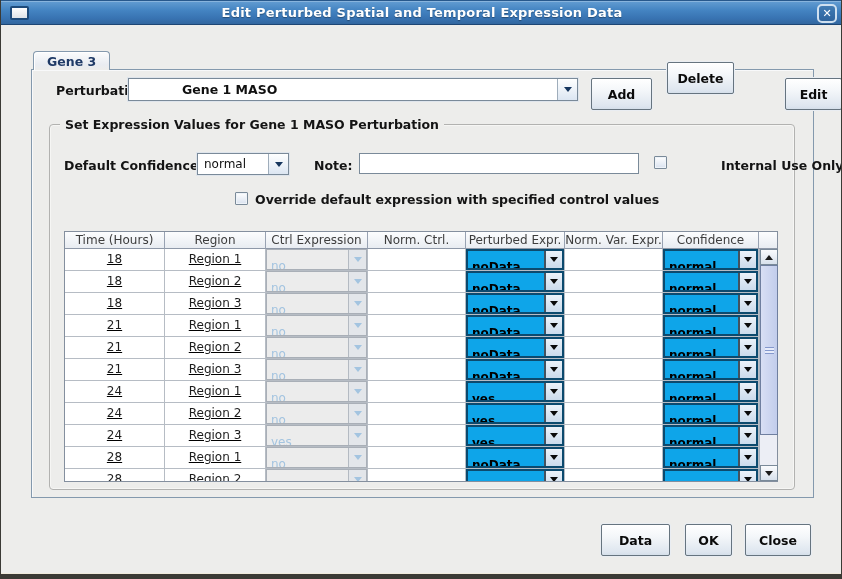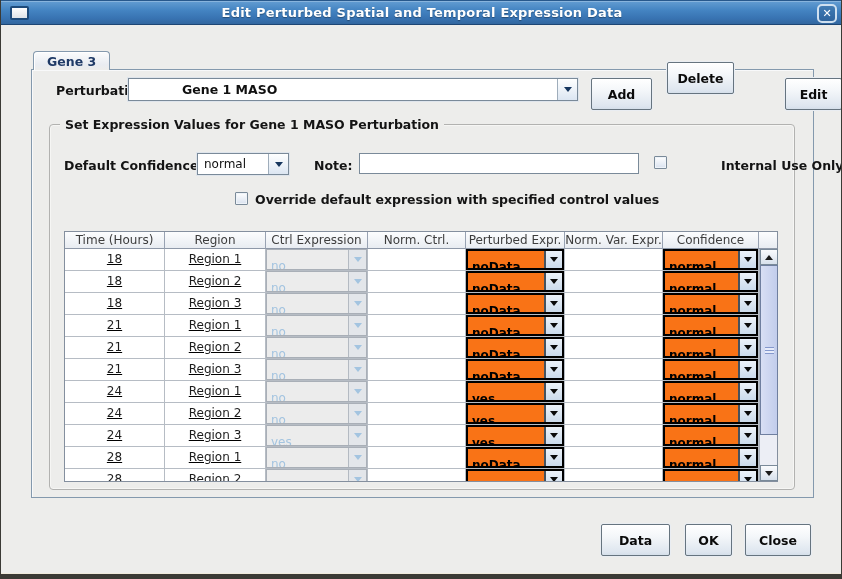--- a/index.html
+++ b/index.html
@@ -116,21 +116,21 @@
   .trow { display:flex; height:22px; background:#ffffff; }
   .cell { height:22px; border-right:1px solid #b6bcc4; border-bottom:1px solid #b6bcc4; overflow:hidden; }
   .cell-text { font-size:12px; color:#1c1c1c; text-align:center; padding-top:3px; }
   .c0{width:100px}.c1{width:101px}.c2{width:102px}.c3{width:98px}.c4{width:99px}.c5{width:98px}.c6{width:96px}
 
   .tcombo { display:flex; width:100%; height:100%; }
   .tcombo.disabled { background:#ececec; border:1px solid #a9afb7; }
   .tcombo.disabled .tcombo-text { color:#a3c4e0; font-weight:normal; }
   .tcombo.disabled .tcombo-arrow { background:#e3e6ea; border-left:1px solid #b4bac2; }
   .tcombo.disabled .tri { border-top-color:#a3c4e0; }
-  .tcombo.enabled { background:#f97316; border:2px solid #000000; }
+  .tcombo.enabled { background:#0ea5e9; border:2px solid #0c4a6e; }
   .tcombo.enabled .tcombo-text { color:#000000; font-weight:bold; }
   .tcombo.enabled .tcombo-arrow { background:linear-gradient(180deg,#ecf2f9,#cbdbec); border-left:2px solid #44525f; }
   .tcombo.enabled .tri { border-top-color:#0a0a0a; }
   .tcombo-text { flex:1; font-size:12px; padding:9px 0 0 4px; white-space:nowrap; overflow:hidden; }
   .tcombo-arrow { width:18px; display:flex; align-items:center; justify-content:center; }
 
   
   .vscroll { position:absolute; right:0; top:17px; width:18px; height:232px; background:#eceef5; border-left:1px solid #aab2be; }
   .sbtn {
     position:absolute; left:0; width:18px; height:16px;

